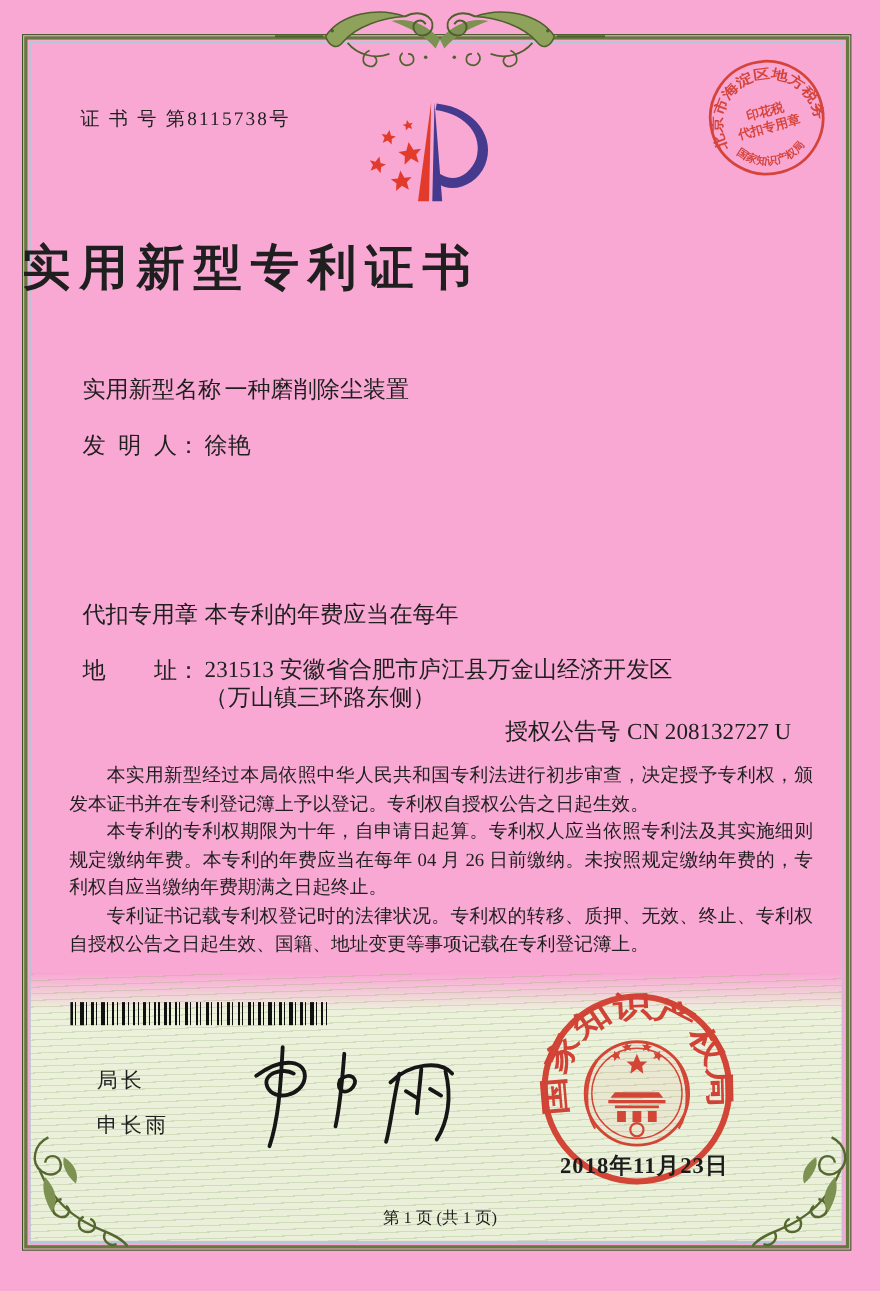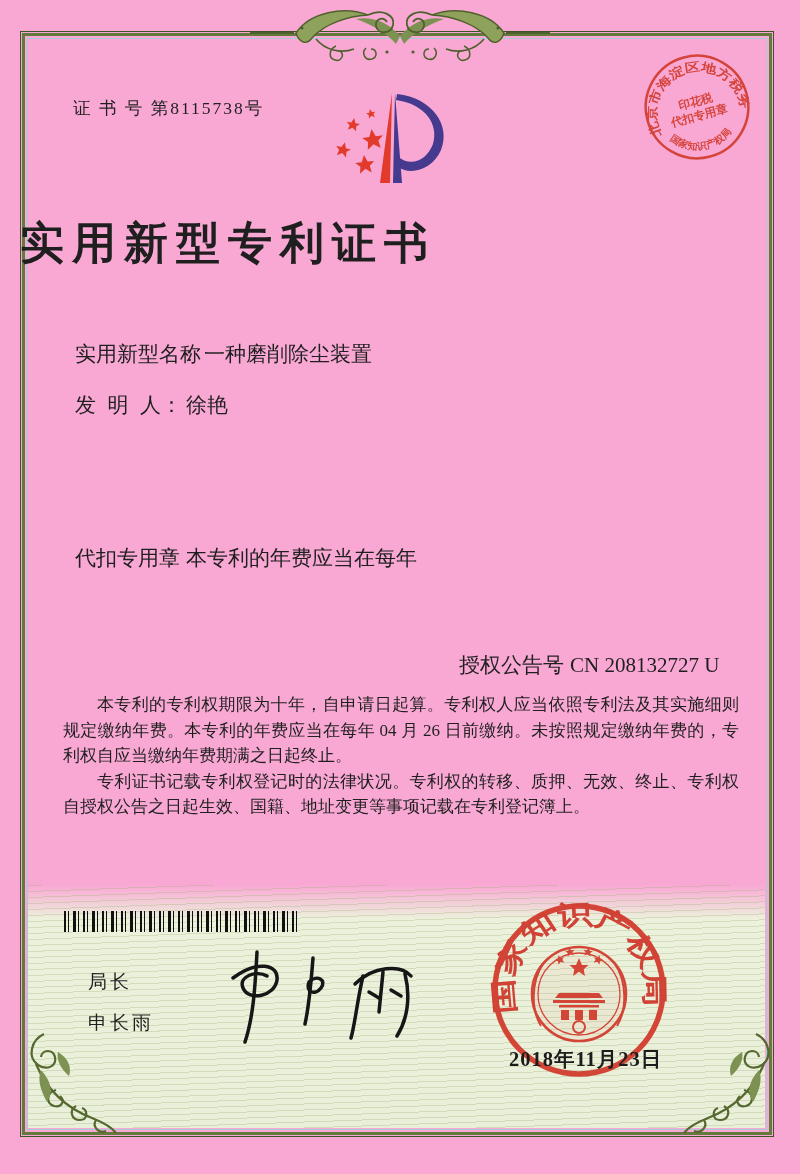--- a/index.html
+++ b/index.html
@@ -155,27 +155,31 @@
 
   <div class="field-row" style="top:340px">
     <span class="flabel wide">实用新型名称</span><span class="fcolon"></span><span class="fvalue">一种磨削除尘装置</span>
   </div>
   <div class="field-row" style="top:391px">
     <span class="flabel">发明人</span><span class="fcolon"></span><span class="fvalue">徐艳</span>
   </div>
   <div class="field-row" style="top:544px">
     <span class="flabel">代扣专用章</span><span class="fcolon"></span><span class="fvalue">本专利的年费应当在每年</span>
   </div>
+  <div class="field-row" style="top:595px">
+    <span class="flabel">地址</span><span class="fcolon"></span><span class="fvalue addr">231513 安徽省合肥市庐江县万金山经济开发区（万山镇三环路东侧）</span>
+  </div>
   <div class="field-row double" style="top:651px">
     <span class="group2">
       <span class="flabel">授权公告号</span><span class="fcolon"></span><span class="fvalue">CN 208132727 U</span>
     </span>
   </div>
 
   <div class="body-text">
+    <p>本实用新型经过本局依照中华人民共和国专利法进行初步审查，决定授予专利权，颁发本证书并在专利登记簿上予以登记。专利权自授权公告之日起生效。</p>
     <p>本专利的专利权期限为十年，自申请日起算。专利权人应当依照专利法及其实施细则规定缴纳年费。本专利的年费应当在每年 04 月 26 日前缴纳。未按照规定缴纳年费的，专利权自应当缴纳年费期满之日起终止。</p>
     <p>专利证书记载专利权登记时的法律状况。专利权的转移、质押、无效、终止、专利权自授权公告之日起生效、国籍、地址变更等事项记载在专利登记簿上。</p>
   </div>
 
   <div class="barcode"></div>
 
   <div class="director-title">局长</div>
   <div class="director-name">申长雨</div>
 
   <svg class="signature" viewBox="0 0 235 110">
@@ -218,14 +222,15 @@
         <rect x="100" y="110" width="8" height="10"></rect>
       </g>
       <circle cx="90" cy="127" r="6" fill="none" stroke="#d23a2b" stroke-width="2"></circle>
       <path d="M52,126 C42,110 42,82 54,64" fill="none" stroke="#d23a2b" stroke-width="2"></path>
       <path d="M128,126 C138,110 138,82 126,64" fill="none" stroke="#d23a2b" stroke-width="2"></path>
     </g>
   </svg>
 
   <div class="issue-date">2018年11月23日</div>
 
+  <div class="footer">第 1 页 (共 1 页)</div>
 
 </div>
 
 </body></html>

